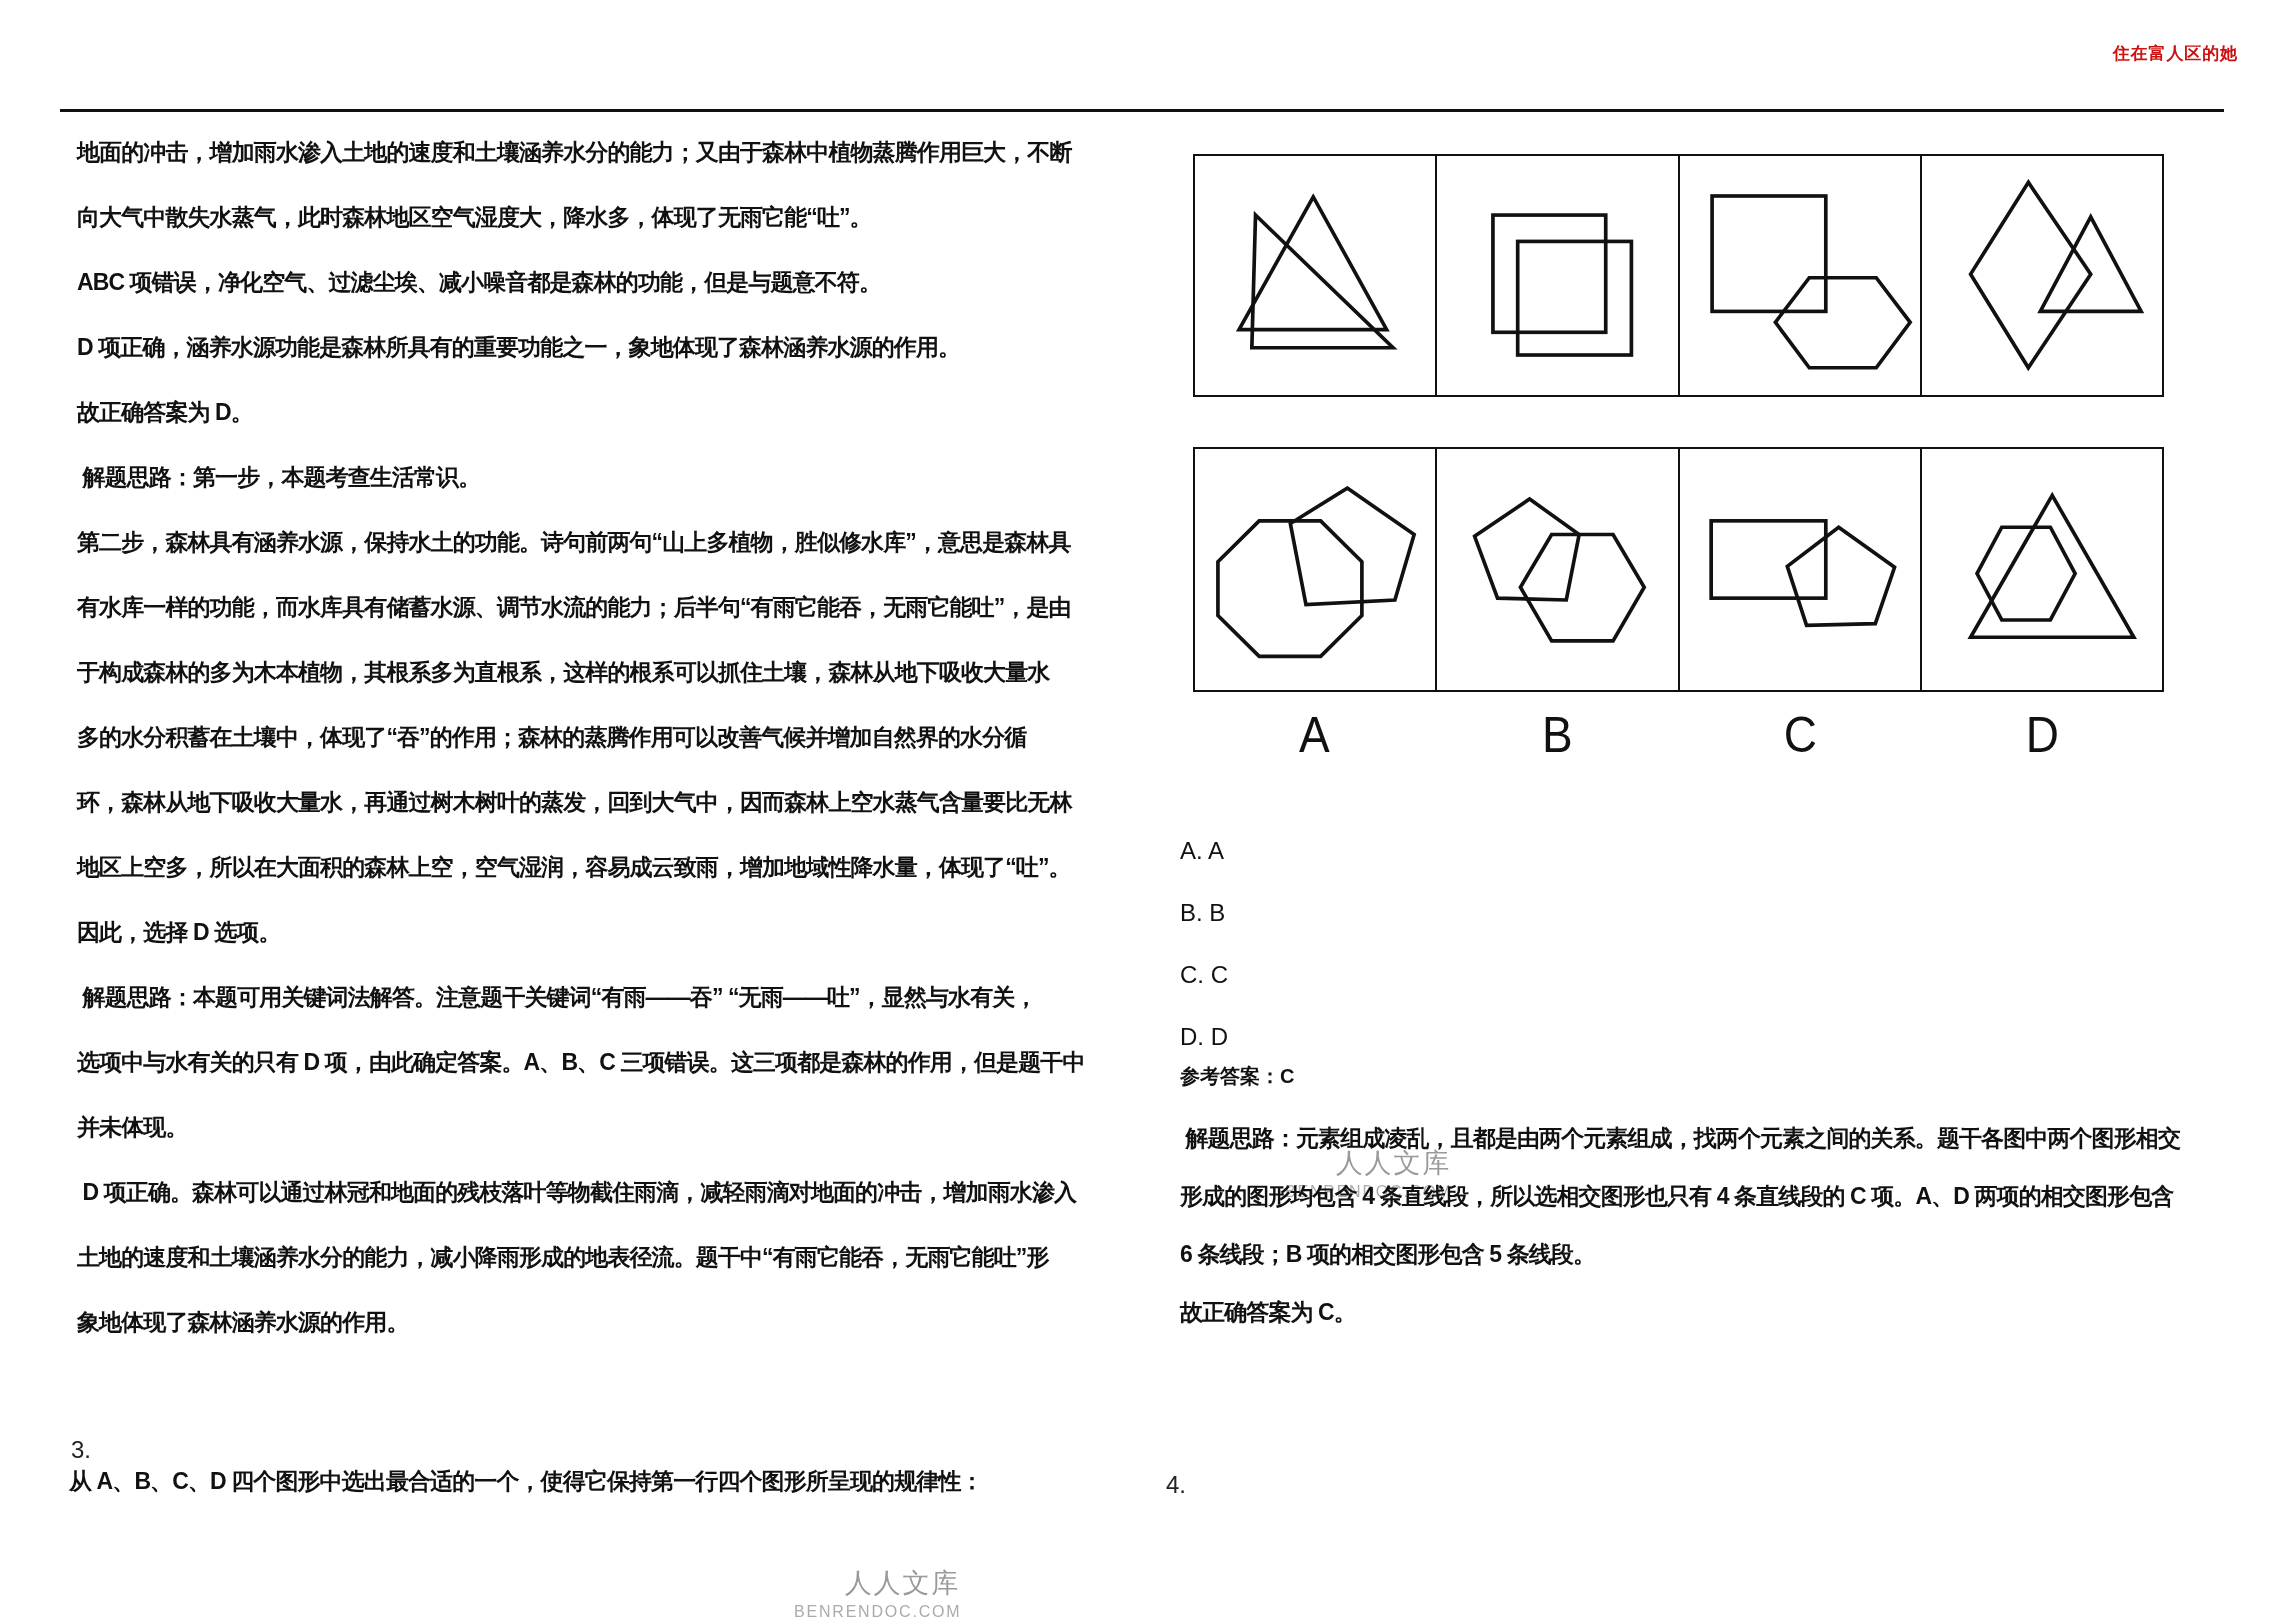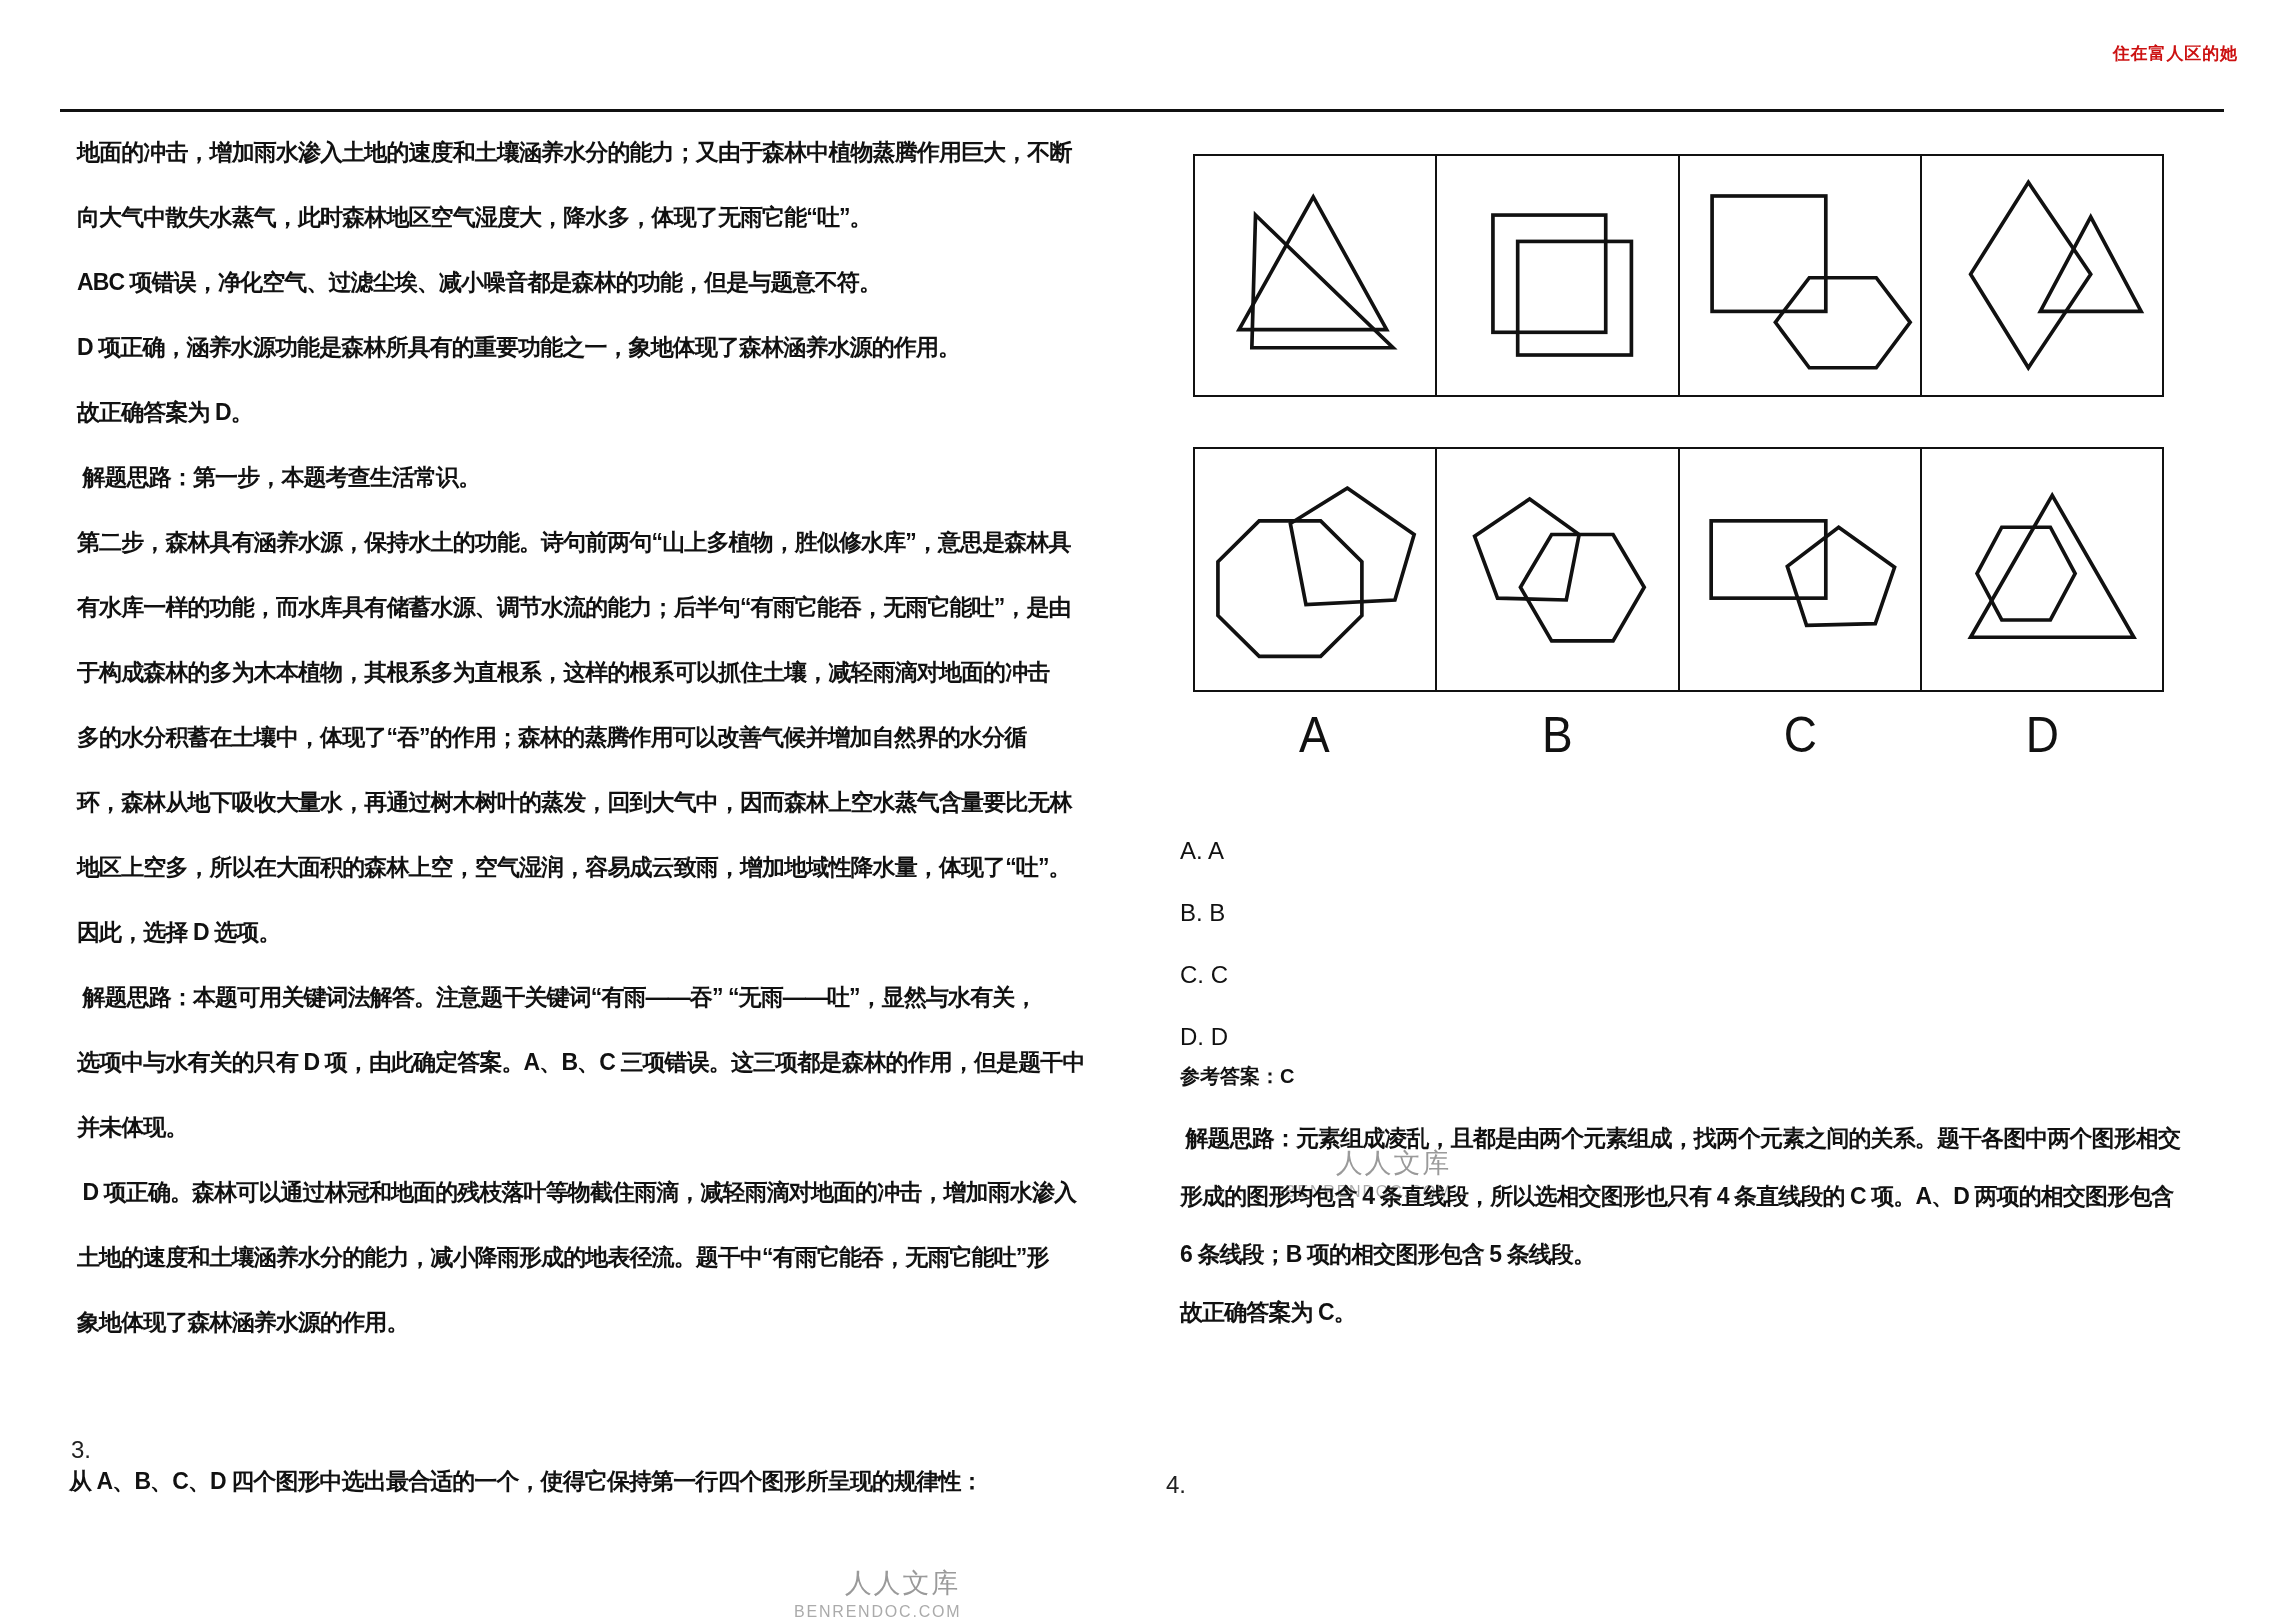--- a/index.html
+++ b/index.html
@@ -80,21 +80,21 @@
 
   <div class="left-col">
       <div class="text-line">地面的冲击，增加雨水渗入土地的速度和土壤涵养水分的能力；又由于森林中植物蒸腾作用巨大，不断</div>
       <div class="text-line">向大气中散失水蒸气，此时森林地区空气湿度大，降水多，体现了无雨它能“吐”。</div>
       <div class="text-line">ABC 项错误，净化空气、过滤尘埃、减小噪音都是森林的功能，但是与题意不符。</div>
       <div class="text-line">D 项正确，涵养水源功能是森林所具有的重要功能之一，象地体现了森林涵养水源的作用。</div>
       <div class="text-line">故正确答案为 D。</div>
       <div class="text-line"> 解题思路：第一步，本题考查生活常识。</div>
       <div class="text-line">第二步，森林具有涵养水源，保持水土的功能。诗句前两句“山上多植物，胜似修水库”，意思是森林具</div>
       <div class="text-line">有水库一样的功能，而水库具有储蓄水源、调节水流的能力；后半句“有雨它能吞，无雨它能吐”，是由</div>
-      <div class="text-line">于构成森林的多为木本植物，其根系多为直根系，这样的根系可以抓住土壤，减轻雨滴对地面的冲击</div>
+      <div class="text-line">于构成森林的多为木本植物，其根系多为直根系，这样的根系可以抓住土壤，森林从地下吸收大量水</div>
       <div class="text-line">多的水分积蓄在土壤中，体现了“吞”的作用；森林的蒸腾作用可以改善气候并增加自然界的水分循</div>
       <div class="text-line">环，森林从地下吸收大量水，再通过树木树叶的蒸发，回到大气中，因而森林上空水蒸气含量要比无林</div>
       <div class="text-line">地区上空多，所以在大面积的森林上空，空气湿润，容易成云致雨，增加地域性降水量，体现了“吐”。</div>
       <div class="text-line">因此，选择 D 选项。</div>
       <div class="text-line"> 解题思路：本题可用关键词法解答。注意题干关键词“有雨——吞” “无雨——吐”，显然与水有关，</div>
       <div class="text-line">选项中与水有关的只有 D 项，由此确定答案。A、B、C 三项错误。这三项都是森林的作用，但是题干中</div>
       <div class="text-line">并未体现。</div>
       <div class="text-line"> D 项正确。森林可以通过林冠和地面的残枝落叶等物截住雨滴，减轻雨滴对地面的冲击，增加雨水渗入</div>
       <div class="text-line">土地的速度和土壤涵养水分的能力，减小降雨形成的地表径流。题干中“有雨它能吞，无雨它能吐”形</div>
       <div class="text-line">象地体现了森林涵养水源的作用。</div>

